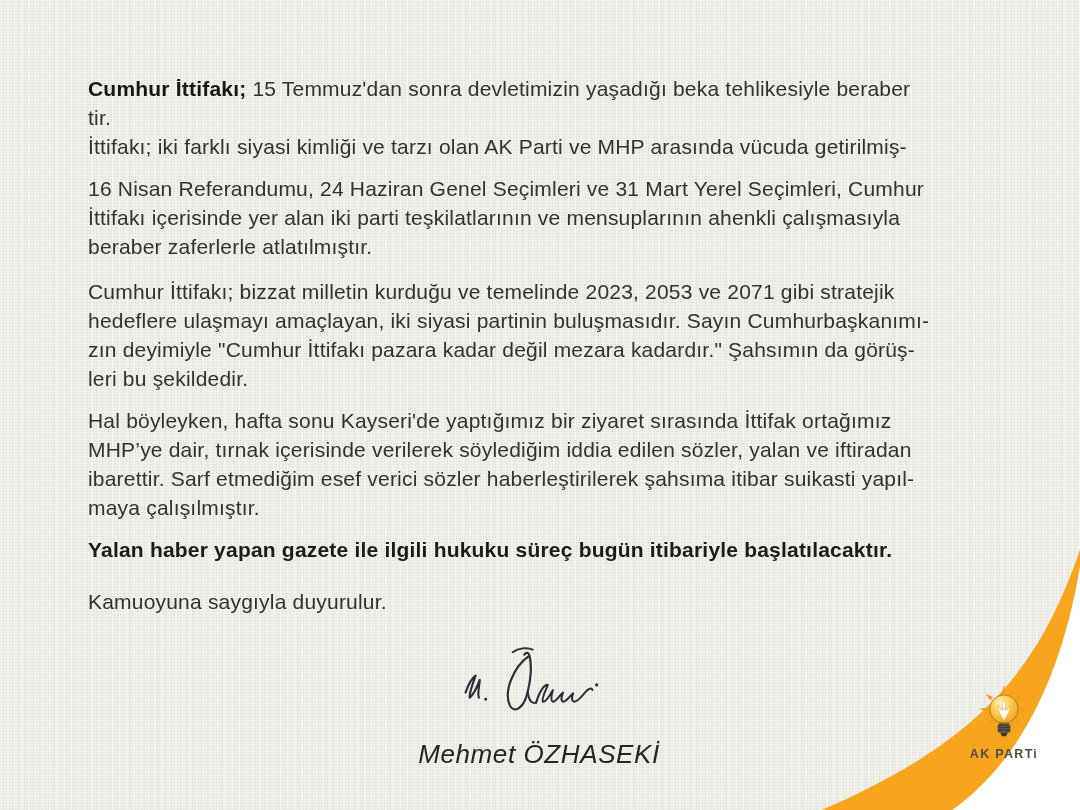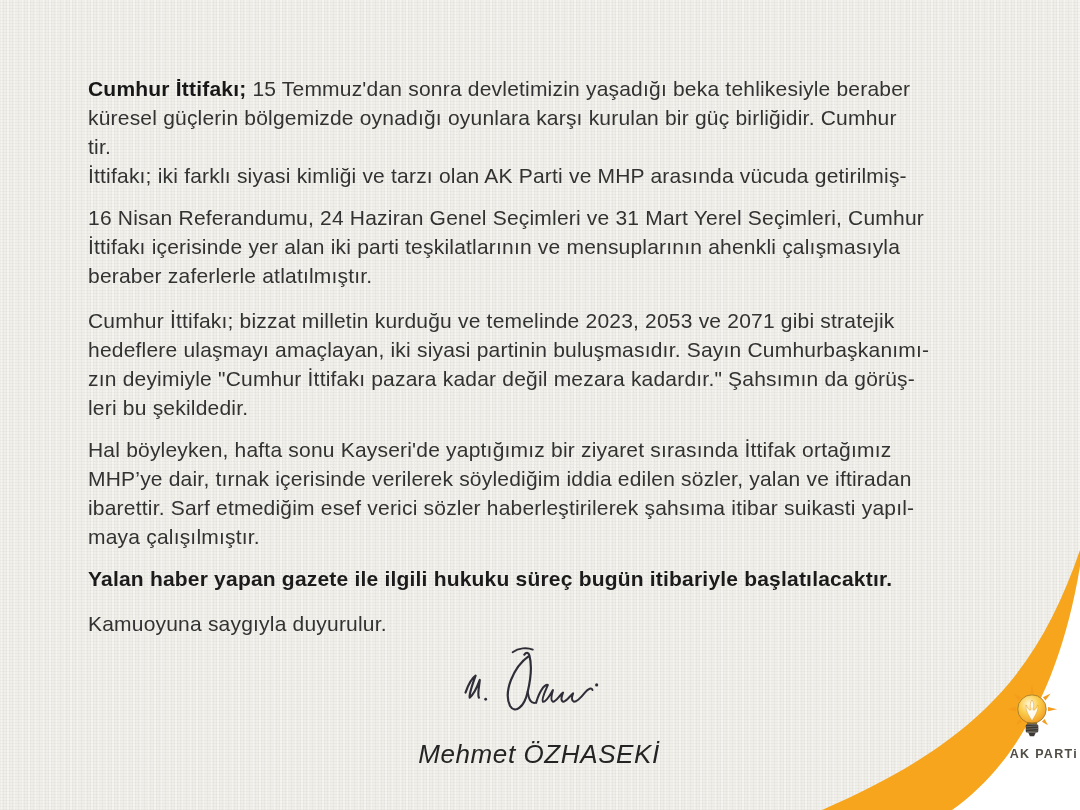--- a/index.html
+++ b/index.html
@@ -15,57 +15,56 @@
       repeating-linear-gradient(90deg, rgba(255,255,255,0.35) 0 2px, rgba(0,0,0,0) 2px 7px);
     font-family:"Liberation Sans", sans-serif;
   }
   .letter{
     position:absolute;left:88px;top:74px;width:912px;
     font-size:21px;line-height:29px;color:#323232;
     letter-spacing:0.2px;
   }
   .para{margin:0 0 13px 0;}
   .para.gap-md{margin-bottom:16px;}
-  .para.gap-lg{margin-bottom:16px;}
+  .para.gap-lg{margin-bottom:23px;}
   .line{white-space:nowrap;}
   .line b{color:#171717;font-weight:700;text-align:center;}
   .bold-line{font-weight:700;color:#1b1b1b;}
   .sig-block{
     position:absolute;left:0;right:18px;top:641px;
     text-align:center;
     padding-left:16px;
   }
   .sig-svg{display:block;margin:0 auto;width:185px;height:98px;}
   .sig-name{
     margin-top:0px;
     font-size:26px;font-style:italic;font-weight:400;
     color:#242424;letter-spacing:0.6px;
   }
   .swoosh-svg{position:absolute;left:0;top:0;width:1080px;height:810px;pointer-events:none;}
   .logo{
-    position:absolute;left:986px;top:684px;width:92px;
-    text-align:right;
+    position:absolute;left:958px;top:684px;width:92px;
+    text-align:center;
   }
   .logo-bulb{display:block;margin:0 auto;width:64px;height:62px;}
   .logo-label{
     margin-top:1px;
     font-size:12.5px;font-weight:700;color:#514d47;letter-spacing:1.3px;
     white-space:nowrap;
   }
 </style>
 </head>
 <body>
 
 <div class="page">
 
   <div class="letter">
 
     <div class="para">
       <div class="line"><b>Cumhur İttifakı;</b><span> 15 Temmuz'dan sonra devletimizin yaşadığı beka tehlikesiyle beraber</span></div>
-      <div class="line">küresel güçlerin bölgemizde oynadığı oyunlara karşı kurulan bir güç birliğidir. Cumhur</div>
       <div class="line">tir.</div>
       <div class="line">İttifakı; iki farklı siyasi kimliği ve tarzı olan AK Parti ve MHP arasında vücuda getirilmiş-</div>
     </div>
 
     <div class="para gap-md">
       <div class="line">16 Nisan Referandumu, 24 Haziran Genel Seçimleri ve 31 Mart Yerel Seçimleri, Cumhur</div>
       <div class="line">İttifakı içerisinde yer alan iki parti teşkilatlarının ve mensuplarının ahenkli çalışmasıyla</div>
       <div class="line">beraber zaferlerle atlatılmıştır.</div>
     </div>
 

